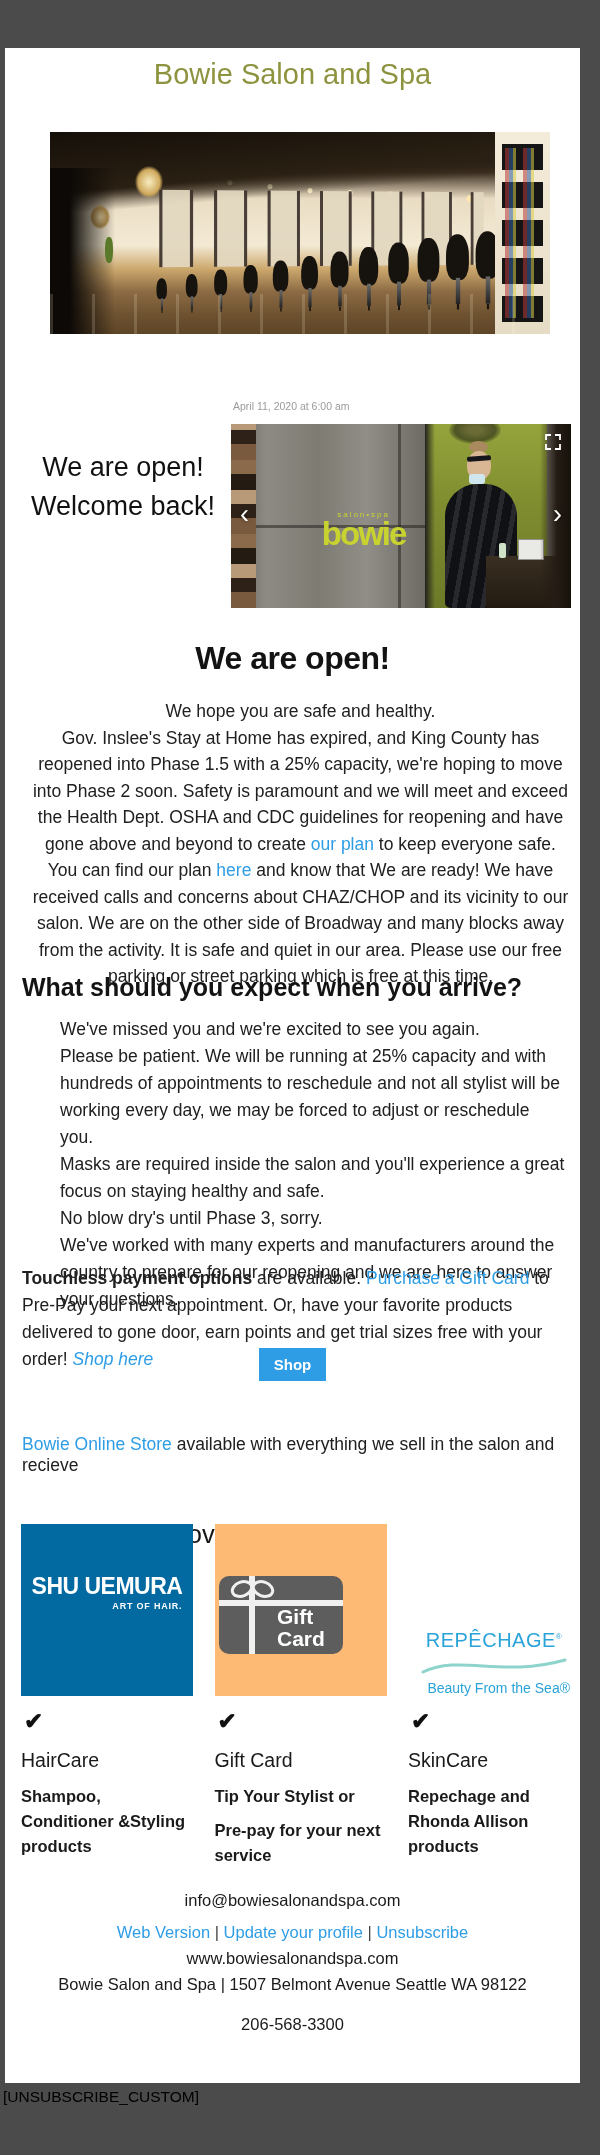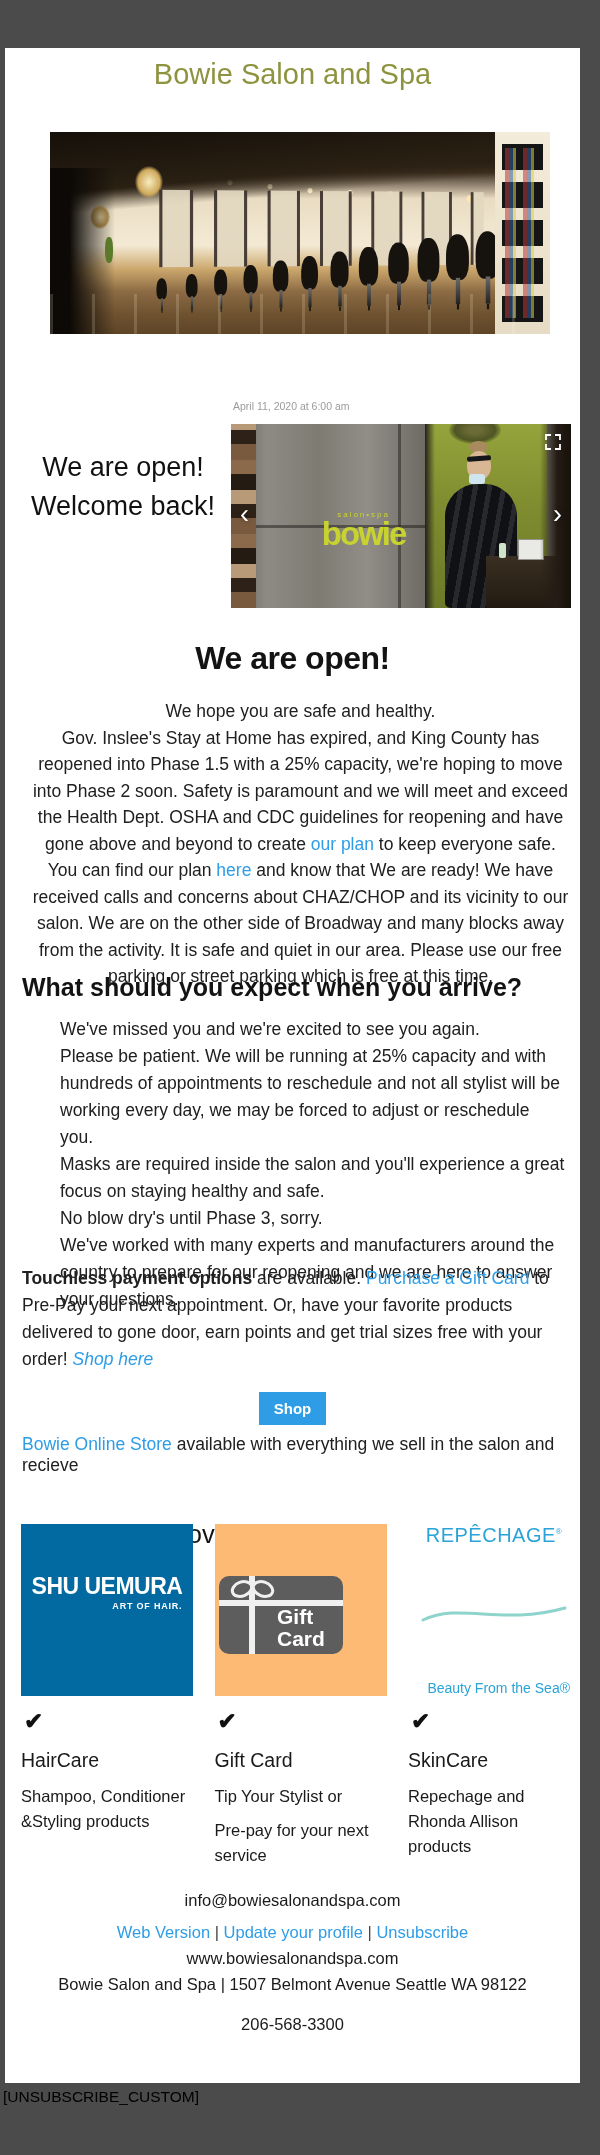--- a/index.html
+++ b/index.html
@@ -105,42 +105,42 @@
 
   
   .h1{position:absolute;top:592px;left:0;width:100%;text-align:center;font-size:32px;font-weight:800;
       letter-spacing:-.5px;color:#131313;}
   .intro{position:absolute;top:650px;left:25px;width:541px;text-align:center;font-size:17.5px;
       line-height:26.5px;color:#202020;}
   .lnk{color:var(--accent,#2e9de6);cursor:pointer;text-decoration:none;}
   .h2{position:absolute;top:925px;left:17px;font-size:25px;font-weight:bold;color:#131313;}
   .expect{position:absolute;top:968px;left:55px;width:505px;font-size:17.5px;line-height:27px;color:#202020;}
   .touchless{position:absolute;top:1217px;left:17px;width:557px;font-size:17.5px;line-height:27px;color:#202020;}
-  .btn-row{position:absolute;top:1300px;left:0;width:100%;text-align:center;margin-top:44px;}
+  .btn-row{position:absolute;top:1300px;left:0;width:100%;text-align:center;}
   .shop-btn{display:inline-block;background:var(--accent,#2e9de6);color:#fff;font-weight:bold;
       font-size:15px;padding:8px 15px;border:none;cursor:pointer;font-family:"Liberation Sans",sans-serif;}
   .store-line{position:absolute;top:1386px;left:17px;width:557px;font-size:17.5px;color:#202020;}
   .free-ship{position:absolute;top:1472px;left:17px;font-size:25.5px;color:#141414;}
 
   
   .products{position:absolute;top:1476px;left:16px;width:559px;display:flex;justify-content:space-between;}
   .product{width:172px;}
   .pimg{height:172px;cursor:pointer;}
   .img-shu{background:#0369a1;display:flex;align-items:center;justify-content:center;}
   .shu-block{text-align:right;transform:translateY(-18px);}
   .shu-name{display:block;color:#fff;font-weight:bold;font-size:23px;letter-spacing:-.5px;}
   .shu-tag{display:block;color:#fff;font-weight:bold;font-size:9px;letter-spacing:.8px;margin-top:1px;}
   .img-gift{background:#fdba74;display:flex;align-items:center;justify-content:flex-start;}
-  .img-rep{background:#fff;display:flex;flex-direction:column;align-items:center;justify-content:space-between;}
+  .img-rep{background:#fff;display:flex;flex-direction:column;align-items:center;justify-content:flex-end;}
   .rep-name{color:var(--repechage-blue,#2aa3d8);font-size:20px;letter-spacing:.5px;}
   .rep-name sup{font-size:8px;}
   .rep-tag{color:var(--repechage-blue,#2aa3d8);font-size:14px;align-self:flex-end;margin:2px 10px 0 0;}
   .check{font-size:23px;font-weight:bold;color:#111;margin:12px 0 0 3px;}
   .ptitle{font-size:19.5px;color:#1a1a1a;margin-top:14px;}
-  .pdesc{font-size:16.5px;line-height:25px;color:#1a1a1a;margin-top:12px;}
+  .pdesc{font-size:16.5px;line-height:25px;color:#1a1a1a;margin-top:12px;font-weight:bold;}
   .pdesc + .pdesc{margin-top:9px;}
 
   
   .f-line{position:absolute;left:0;width:100%;text-align:center;font-size:16.5px;color:#1a1a1a;}
   .f-email{top:1843px;}
   .f-links{top:1875px;color:var(--accent,#2e9de6);}
   .f-links .sep{color:#444;}
   .f-addr{top:1927px;} .f-phone{top:1967px;} .f-site{top:1901px;}
   .unsub{position:absolute;left:3px;top:2088px;font-size:15.5px;color:#000;}
 </style>

